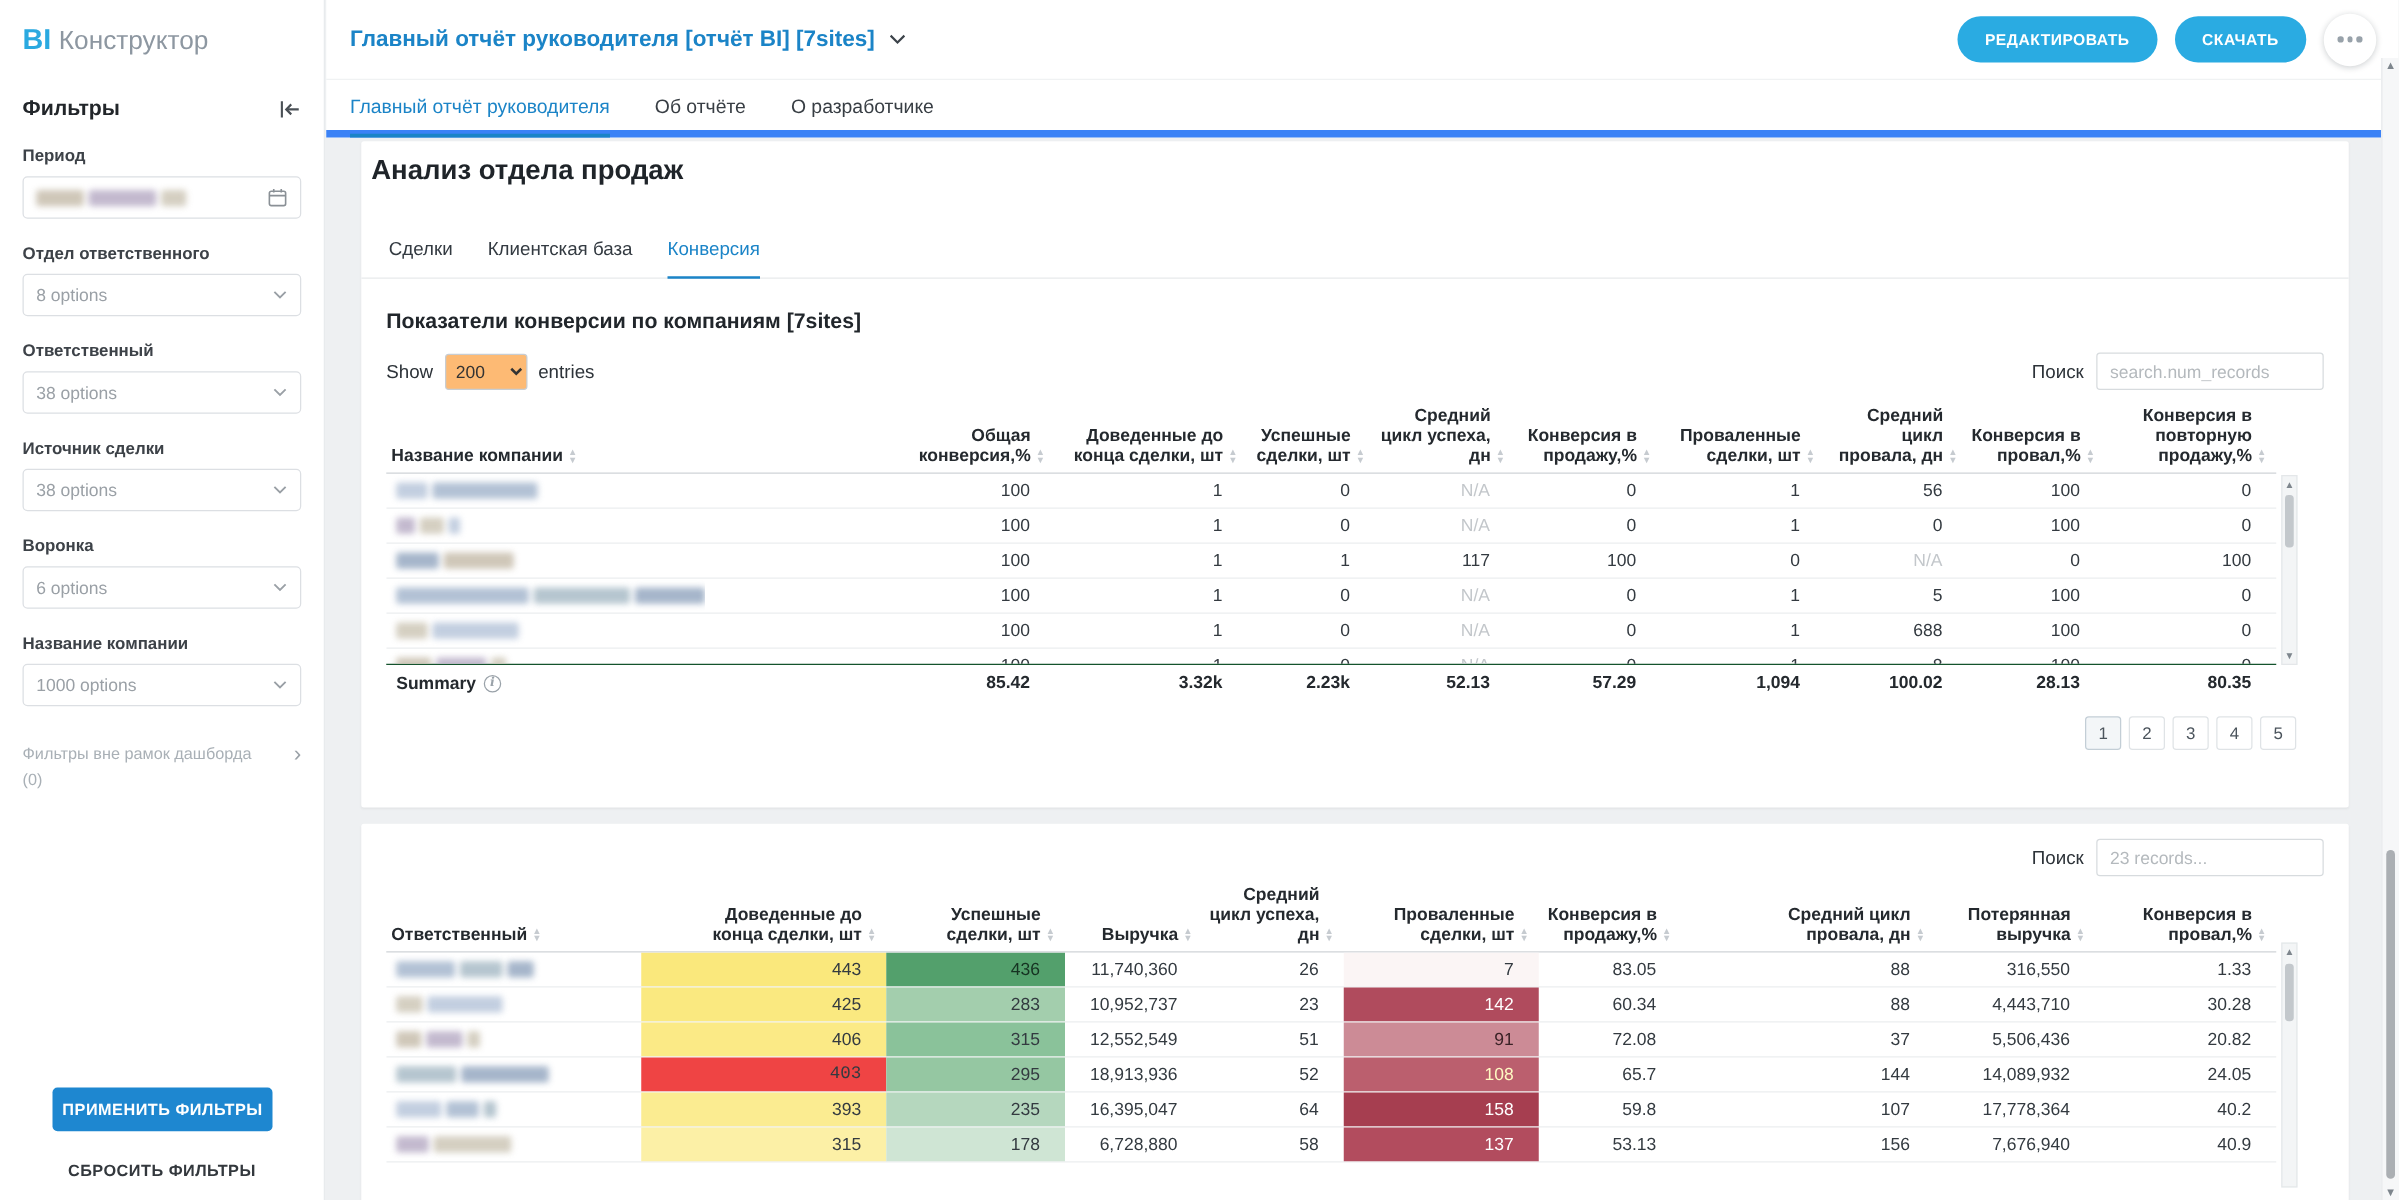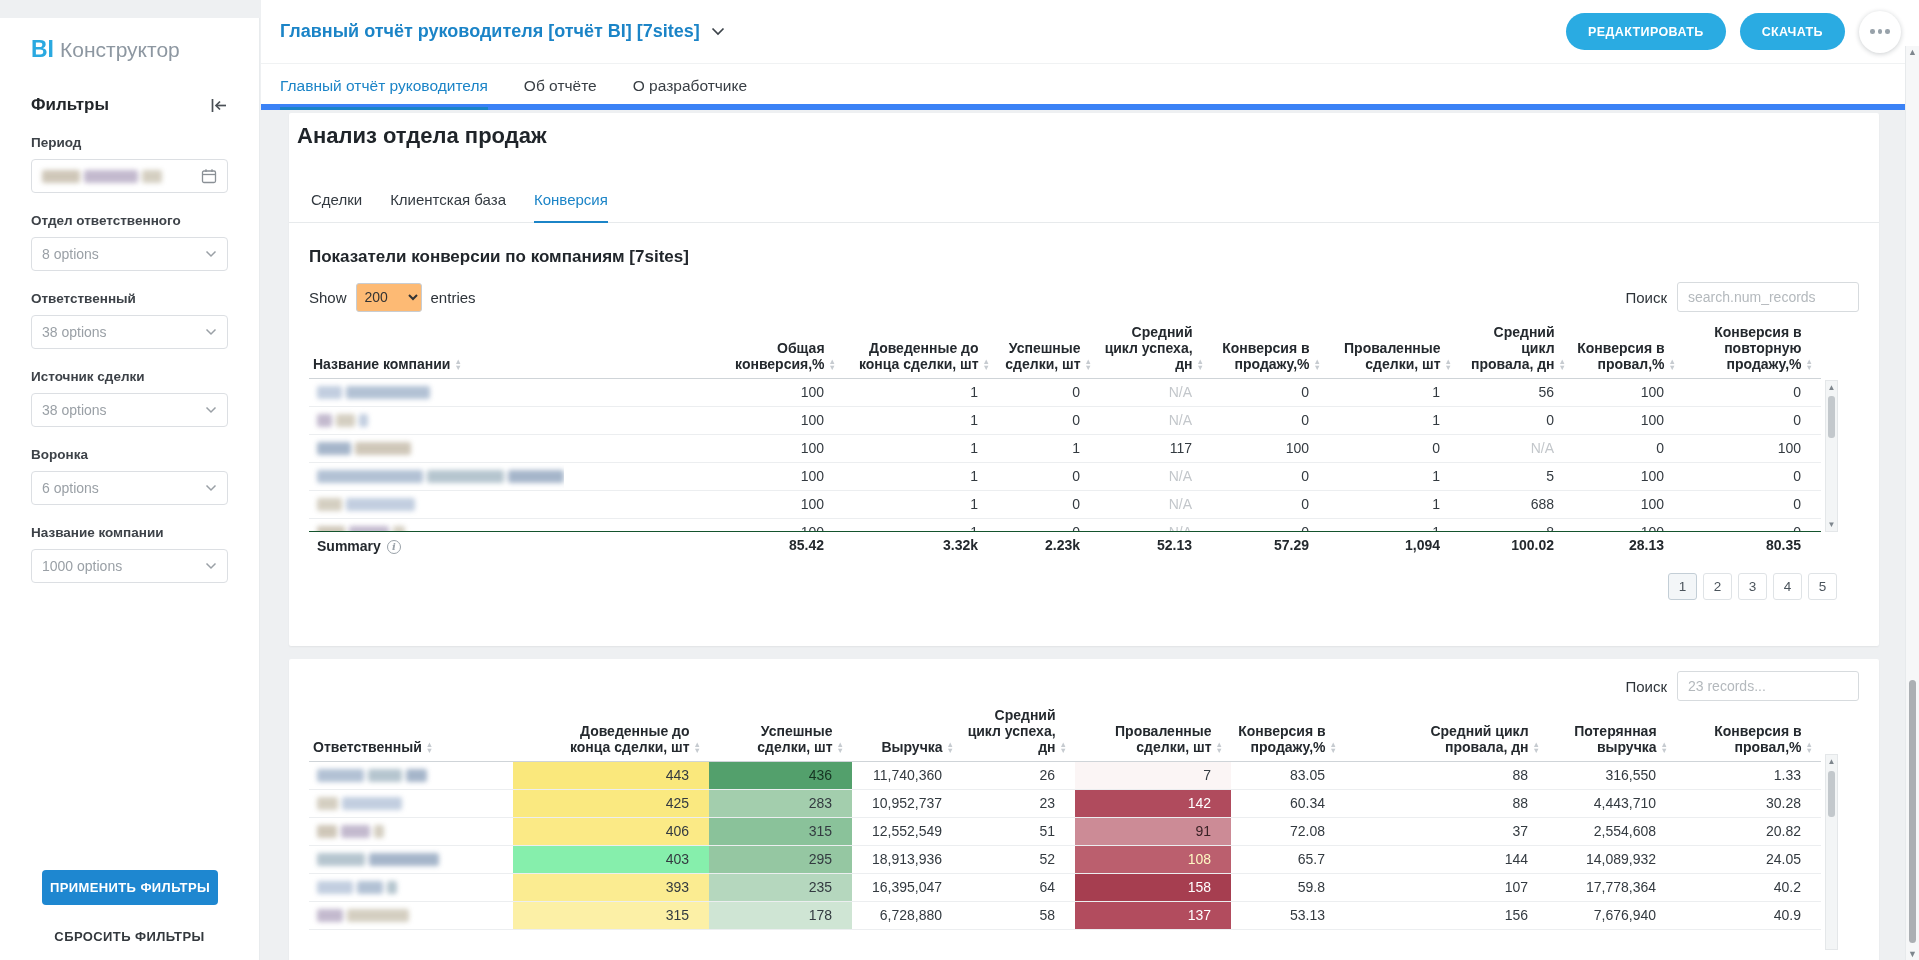--- a/index.html
+++ b/index.html
@@ -4,23 +4,23 @@
 <style>
   * { box-sizing: border-box; margin: 0; padding: 0; }
   html, body { width: 1919px; height: 960px; overflow: hidden; }
   body {
     font-family: "Liberation Sans", "DejaVu Sans", sans-serif;
     background: #eef0f2; color: #333a40; position: relative;
   }
 
   
   .sidebar {
-    position: fixed; left: 0; top: 18px; bottom: 0; width: 260px;
+    position: fixed; left: 0; top: 0; bottom: 0; width: 260px;
     background: #fff; border-right: 1px solid #e8ebed; z-index: 2;
-    padding: 0 31px;
+    padding: 0 18px;
   }
   .brand { padding-top: 18px; display: flex; align-items: baseline; gap: 6px; }
   .brand-bi { color: #2aa9e0; font-size: 23px; font-weight: 700; }
   .brand-name { color: #8d97a1; font-size: 21px; font-weight: 400; }
   .filters-head { margin-top: 32px; display: flex; align-items: center; justify-content: space-between; }
   .filters-title { font-size: 17px; font-weight: 700; color: #22262a; }
   .collapse-btn { cursor: pointer; display: flex; align-items: center; }
   .fgroup { }
   .flabel { margin-top: 20px; font-size: 13.5px; font-weight: 700; color: #3d4248; }
   .fcontrol {
@@ -208,20 +208,27 @@
       <div class="fgroup">
         <div class="flabel">Название компании</div>
         <div class="fcontrol">
           <span class="fvalue">1000 options</span>
           <svg width="12" height="8" viewBox="0 0 12 8">
             <polyline points="1.5,1.5 6,6 10.5,1.5" fill="none" stroke="#9aa0a6" stroke-width="1.5"></polyline>
           </svg>
         </div>
       </div>
     </div>
+  <div class="ext">
+    <div class="ext-row">
+      <span>Фильтры вне рамок дашборда</span>
+      <span class="ext-chev">›</span>
+    </div>
+    <div class="ext-count">(0)</div>
+  </div>
   <button class="apply-btn">ПРИМЕНИТЬ ФИЛЬТРЫ</button>
   <button class="reset-btn">СБРОСИТЬ ФИЛЬТРЫ</button>
 </aside>
 
 <div class="main">
   <div class="topbar">
     <div class="title-wrap">
       <span class="report-title">Главный отчёт руководителя [отчёт BI] [7sites]</span>
       <svg width="14" height="9" viewBox="0 0 14 9">
           <polyline points="1.5,1.5 7,7 12.5,1.5" fill="none" stroke="#3c434a" stroke-width="1.7"></polyline>
@@ -603,31 +610,31 @@
                   <span style="width: 10px; background: rgb(202, 195, 178);"></span>
                 </span>
               </div>
               <div class="td num" style="background: rgb(251, 234, 134);">406</div>
               <div class="td num" style="background: rgb(138, 194, 154);">315</div>
               <div class="td num">12,552,549</div>
               <div class="td num">51</div>
               <div class="td num" style="background: rgb(204, 139, 150); color: rgb(58, 34, 38);">91</div>
               <div class="td num">72.08</div>
               <div class="td num">37</div>
-              <div class="td num">2,554,608</div>
+              <div class="td num">5,506,436</div>
               <div class="td num">20.82</div>
             </div>
             <div class="trow g2">
               <div class="td first">
                 <span class="blur-strip" style="width: 122px;">
                   <span style="width: 48px; background: rgb(163, 183, 195);"></span>
                   <span style="width: 70px; background: rgb(143, 163, 189);"></span>
                 </span>
               </div>
-              <div class="td num" style="background: #86efac;">403</div>
+              <div class="td num" style="background: #ef4444; font-family: Liberation Mono, monospace;">403</div>
               <div class="td num" style="background: rgb(149, 199, 162);">295</div>
               <div class="td num">18,913,936</div>
               <div class="td num">52</div>
               <div class="td num" style="background: rgb(187, 95, 110); color: #fef9c3;">108</div>
               <div class="td num">65.7</div>
               <div class="td num">144</div>
               <div class="td num">14,089,932</div>
               <div class="td num">24.05</div>
             </div>
             <div class="trow g2">

